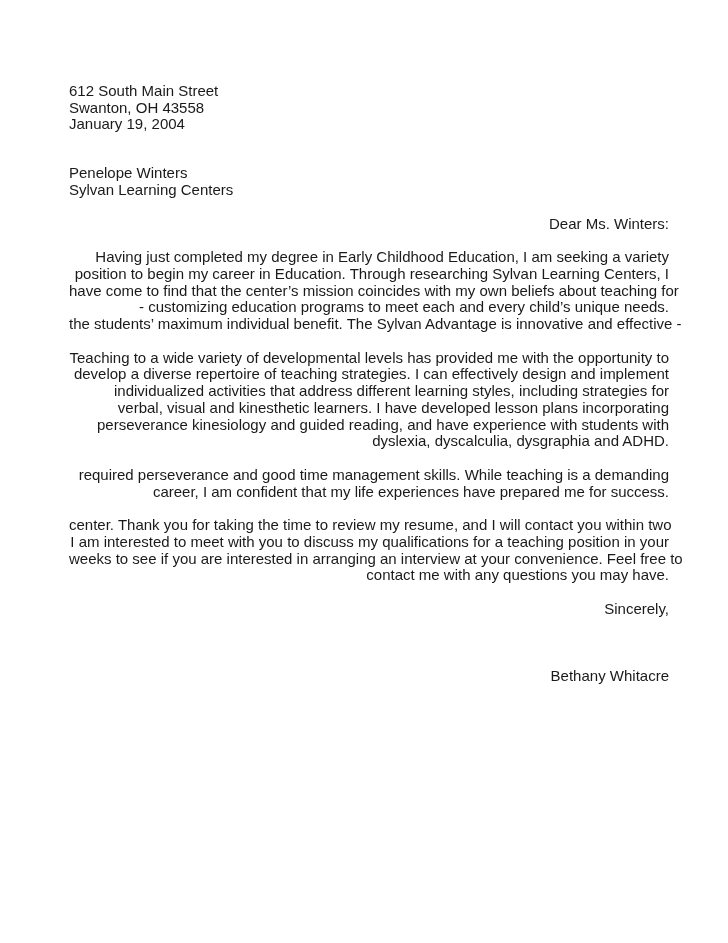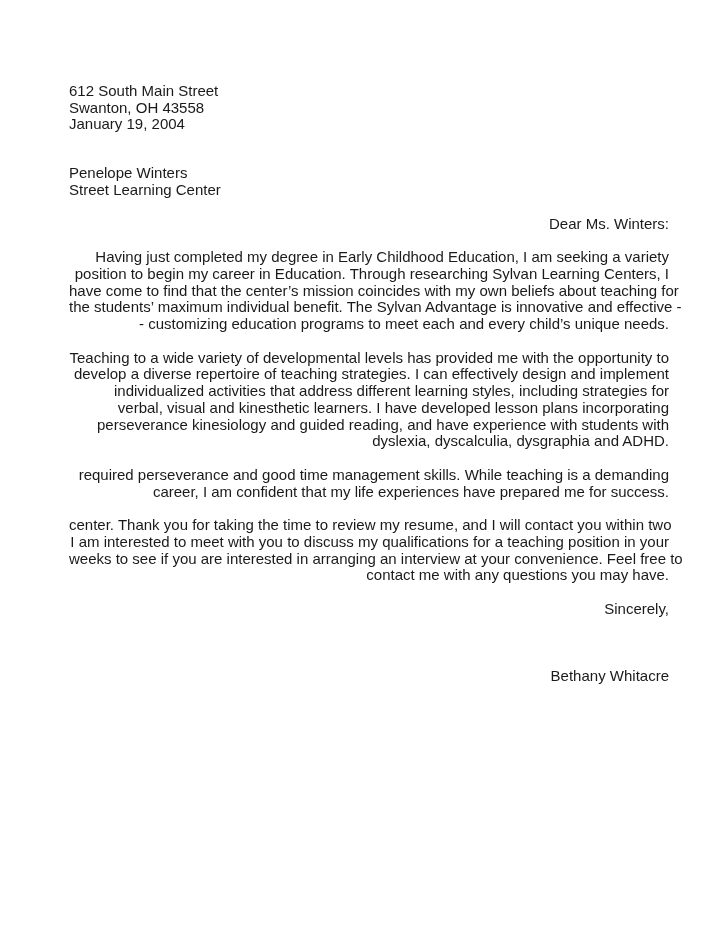--- a/index.html
+++ b/index.html
@@ -22,32 +22,32 @@
 
 <div class="page">
   <div class="block">
     <span class="line">612 South Main Street</span>
     <span class="line">Swanton, OH 43558</span>
     <span class="line">January 19, 2004</span>
   </div>
   <div class="gap-recipient"></div>
   <div class="block">
     <span class="line">Penelope Winters</span>
-    <span class="line">Street Learning Center</span>
+    <span class="line">Sylvan Learning Centers</span>
   </div>
   <div class="gap-salutation"></div>
   <p>Dear Ms. Winters:</p>
   <div class="gap-para"></div>
 
   <p>
     <span class="line">Having just completed my degree in Early Childhood Education, I am seeking a variety</span>
     <span class="line">position to begin my career in Education. Through researching Sylvan Learning Centers, I</span>
     <span class="line">have come to find that the center’s mission coincides with my own beliefs about teaching for</span>
+    <span class="line">- customizing education programs to meet each and every child’s unique needs.</span>
     <span class="line">the students’ maximum individual benefit. The Sylvan Advantage is innovative and effective -</span>
-    <span class="line">- customizing education programs to meet each and every child’s unique needs.</span>
   </p>
   <div class="gap-para"></div>
 
   <p>
     <span class="line">Teaching to a wide variety of developmental levels has provided me with the opportunity to</span>
     <span class="line">develop a diverse repertoire of teaching strategies. I can effectively design and implement</span>
     <span class="line">individualized activities that address different learning styles, including strategies for</span>
     <span class="line">verbal, visual and kinesthetic learners. I have developed lesson plans incorporating</span>
     <span class="line">perseverance kinesiology and guided reading, and have experience with students with</span>
     <span class="line">dyslexia, dyscalculia, dysgraphia and ADHD.</span>

